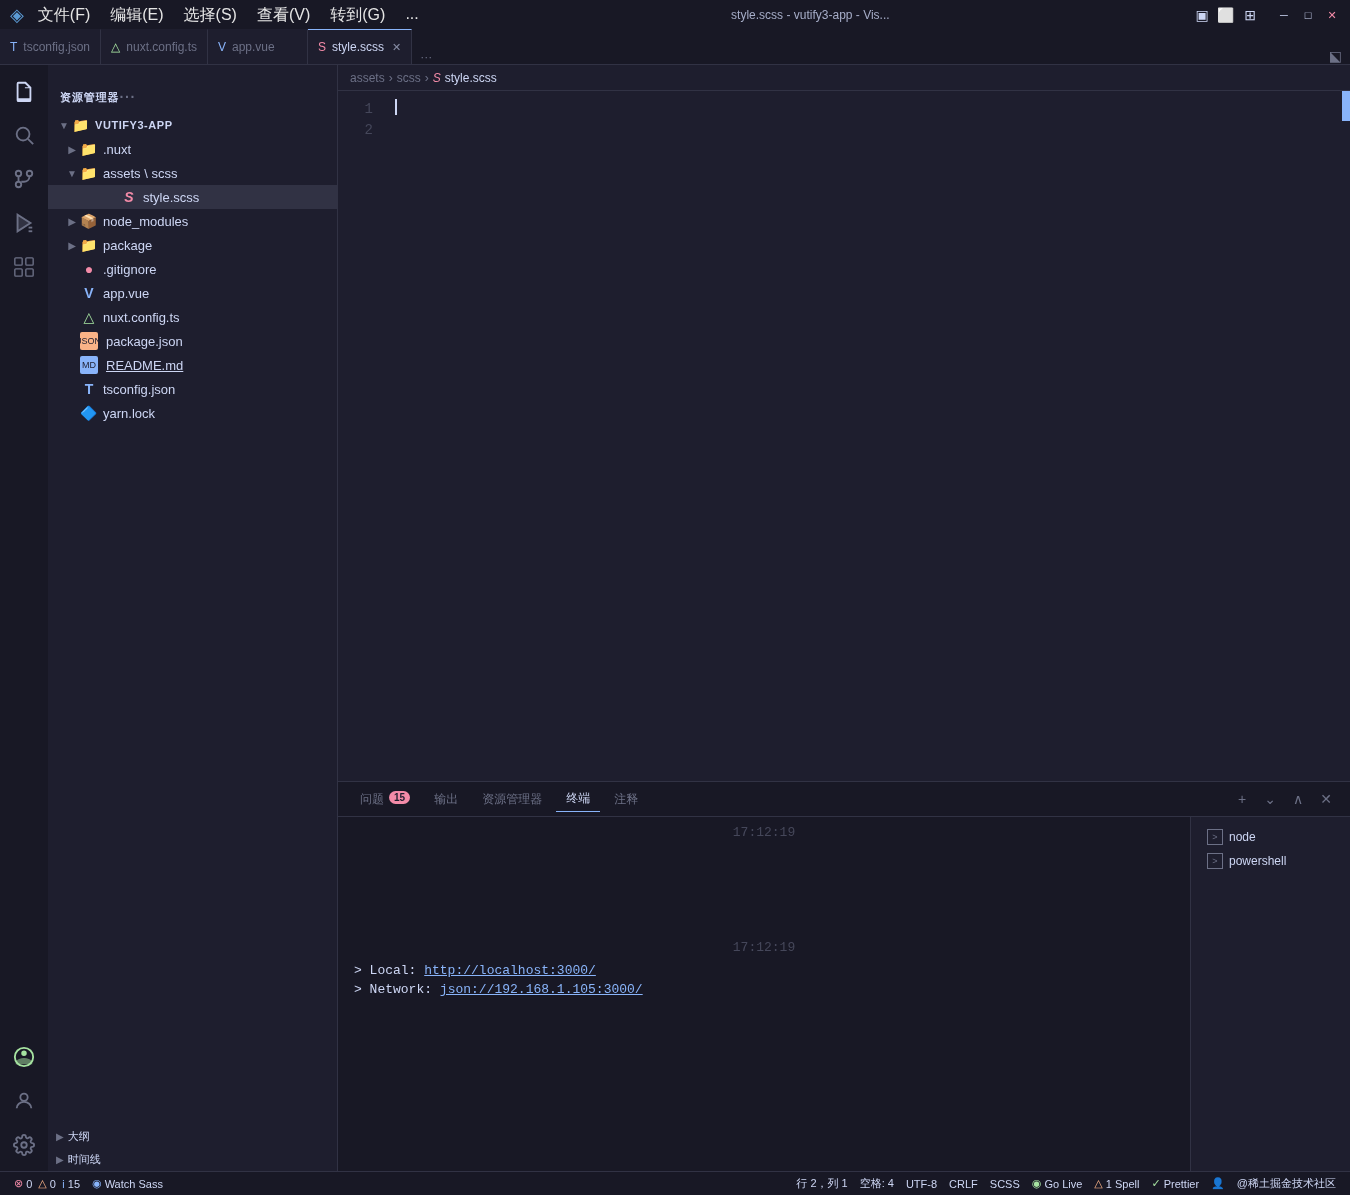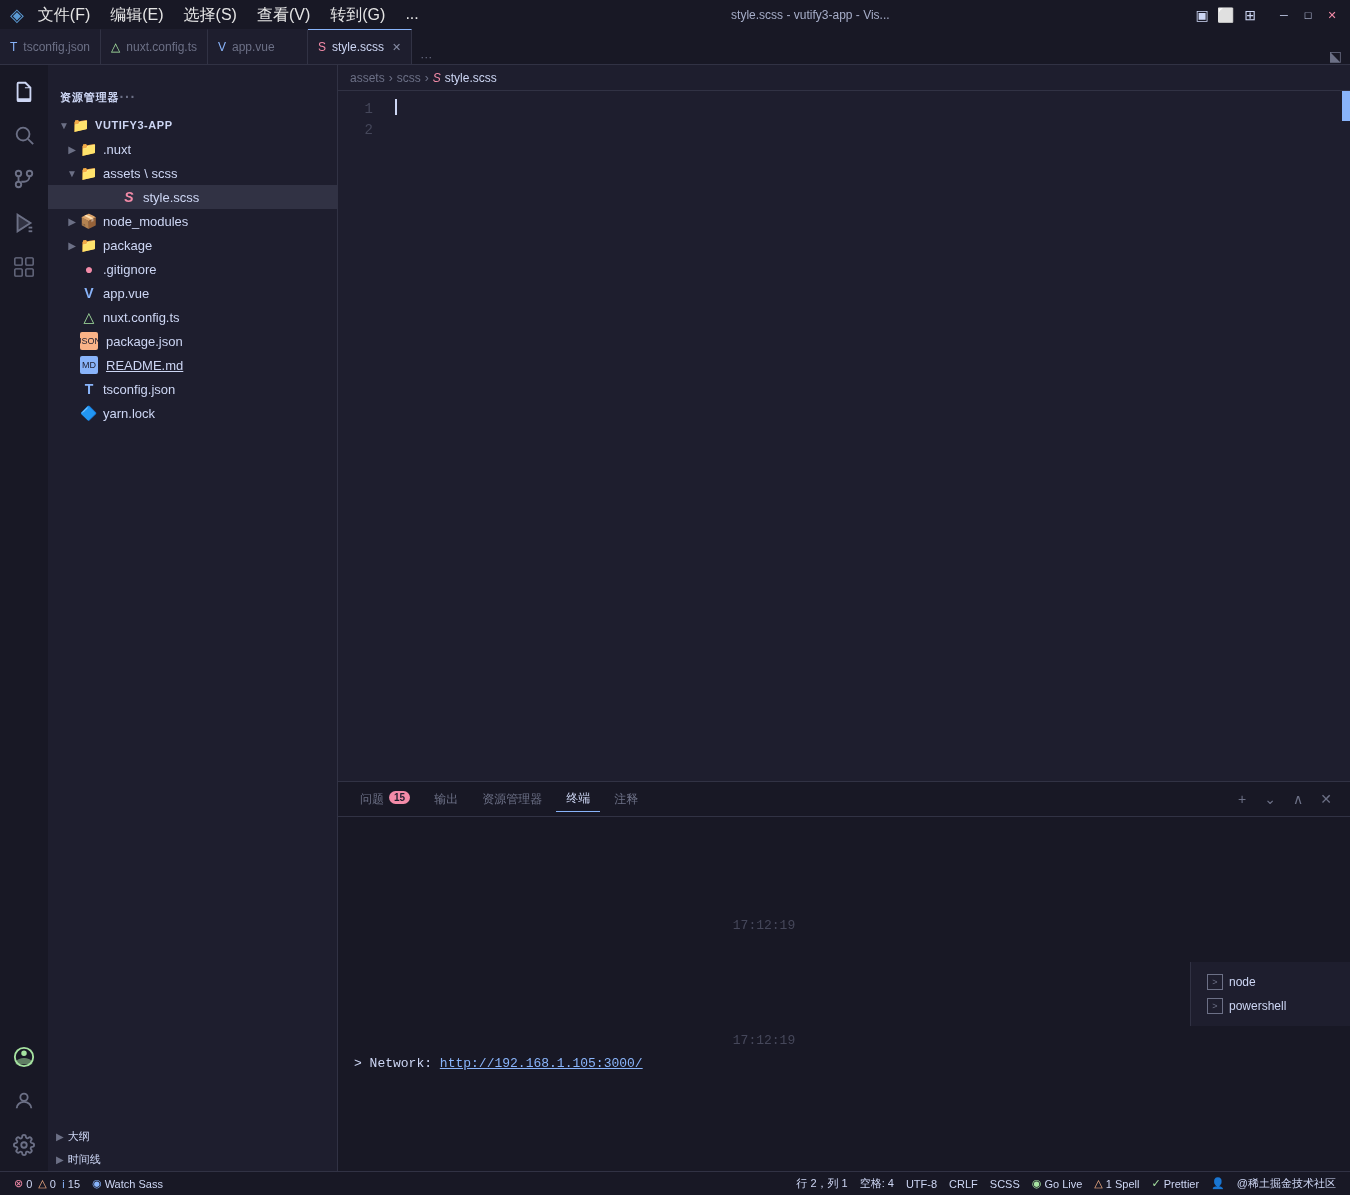--- a/index.html
+++ b/index.html
@@ -309,21 +309,20 @@
       color: #6c7086;
       cursor: pointer;
       font-size: 14px;
     }
 
     
     #terminal-content {
       flex: 1;
       display: flex;
       overflow: hidden;
-      align-items: center;
     }
     #terminal-main {
       flex: 1;
       padding: 8px 16px;
       font-family: 'Consolas', 'Courier New', monospace;
       font-size: 13px;
       color: #cdd6f4;
       overflow-y: auto;
     }
     #terminal-sidebar {
@@ -639,23 +638,27 @@
         <div class="term-btn">⌄</div>
         <div class="term-btn">∧</div>
         <div class="term-btn">✕</div>
       </div>
 
       <div id="terminal-content">
         <div id="terminal-main">
           <div style="color:#45475a;text-align:center;margin-bottom:40px;">17:12:19</div>
           <div style="height:60px;"></div>
           <div style="color:#45475a;text-align:center;margin-bottom:8px;">17:12:19</div>
+          <div style="margin-bottom:4px;">
+            <span style="color:#cdd6f4;">  &gt; Local:   </span>
+            <a class="term-link">http://localhost:3000/</a>
+          </div>
           <div>
             <span style="color:#cdd6f4;">  &gt; Network: </span>
-            <a class="term-link">http://192.168.1.105:3000/</a>
+            <a class="term-link">json://192.168.1.105:3000/</a>
           </div>
         </div>
         <div id="terminal-sidebar">
           <div class="term-shell-item">
             <div class="shell-icon">&gt;</div>
             <span>node</span>
           </div>
           <div class="term-shell-item">
             <div class="shell-icon">&gt;</div>
             <span>powershell</span>

